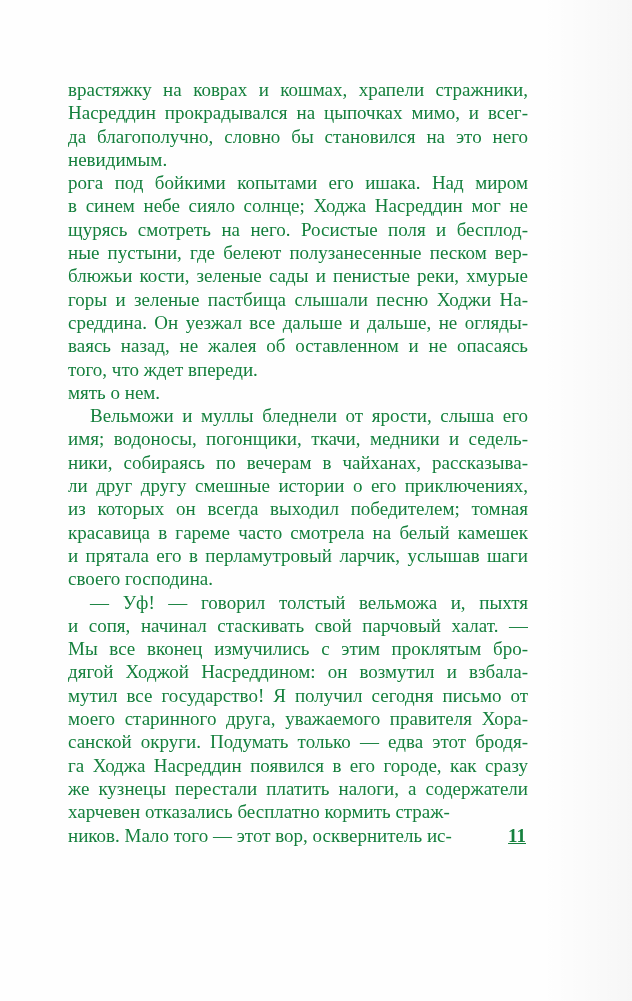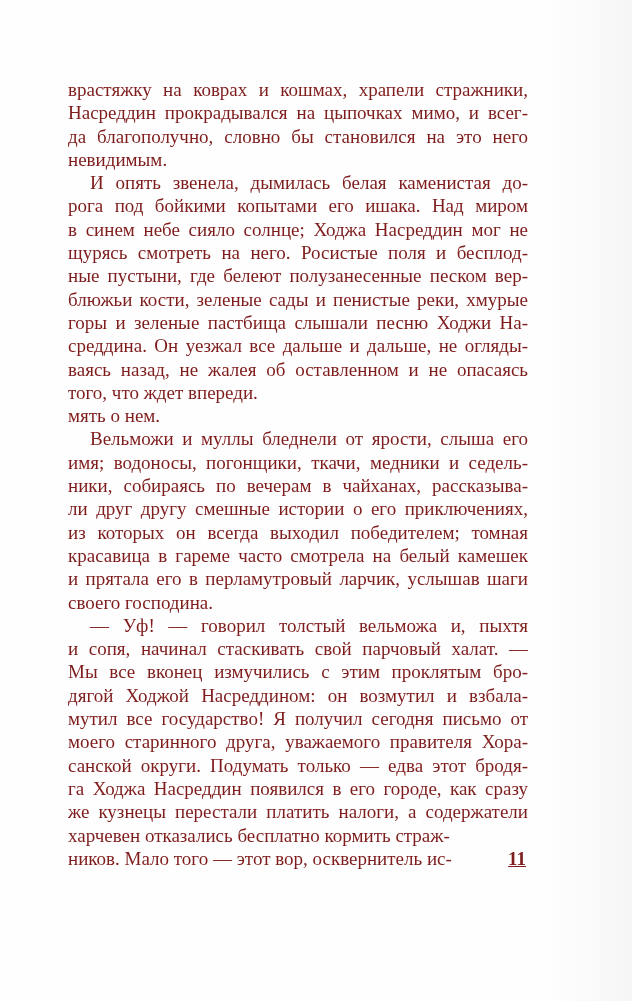--- a/index.html
+++ b/index.html
@@ -7,21 +7,21 @@
     padding: 0;
     background: #ffffff;
   }
   .book-page {
     position: relative;
     width: 632px;
     height: 1001px;
     background: #fefefe;
     overflow: hidden;
     font-family: "Liberation Serif", serif;
-    color: #7f1d1d;
+    color: #15803d;
   }
   
   .scan-shade {
     position: absolute;
     top: 0;
     right: 0;
     width: 90px;
     height: 100%;
     background: linear-gradient(to right,
       rgba(0,0,0,0) 0%,
@@ -65,21 +65,20 @@
 </head>
 <body>
 
 <div class="book-page">
 
   <div class="text-block">
     <div class="ln">врастяжку на коврах и кошмах, храпели стражники,</div>
     <div class="ln">Насреддин прокрадывался на цыпочках мимо, и всег-</div>
     <div class="ln">да благополучно, словно бы становился на это него</div>
     <div class="ln nj">невидимым.</div>
-    <div class="ln in">И опять звенела, дымилась белая каменистая до-</div>
     <div class="ln">рога под бойкими копытами его ишака. Над миром</div>
     <div class="ln">в синем небе сияло солнце; Ходжа Насреддин мог не</div>
     <div class="ln">щурясь смотреть на него. Росистые поля и бесплод-</div>
     <div class="ln">ные пустыни, где белеют полузанесенные песком вер-</div>
     <div class="ln">блюжьи кости, зеленые сады и пенистые реки, хмурые</div>
     <div class="ln">горы и зеленые пастбища слышали песню Ходжи На-</div>
     <div class="ln">среддина. Он уезжал все дальше и дальше, не огляды-</div>
     <div class="ln">ваясь назад, не жалея об оставленном и не опасаясь</div>
     <div class="ln nj">того, что ждет впереди.</div>
     <div class="ln nj">мять о нем.</div>

